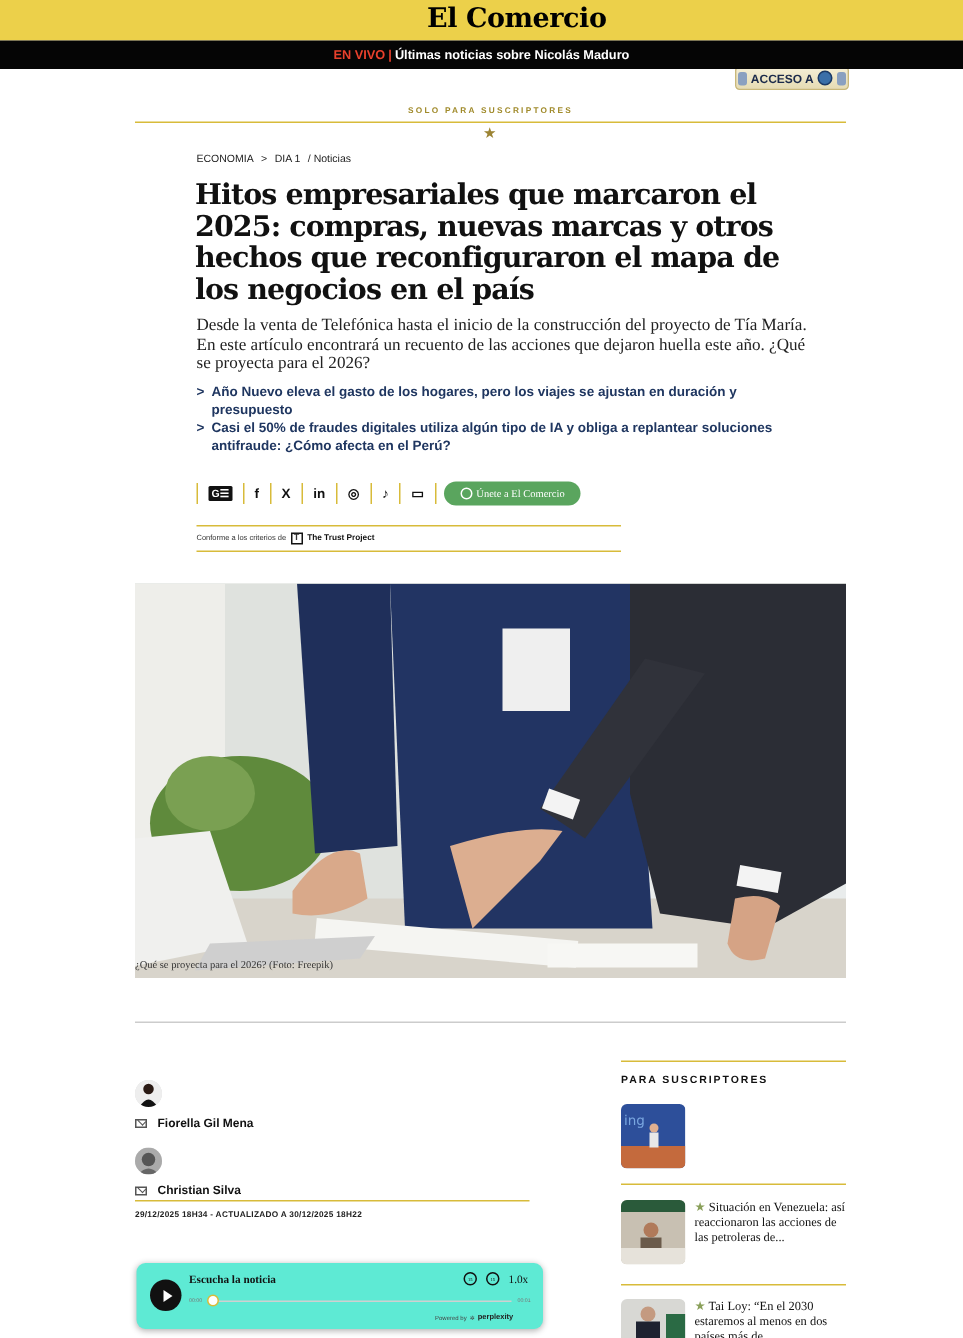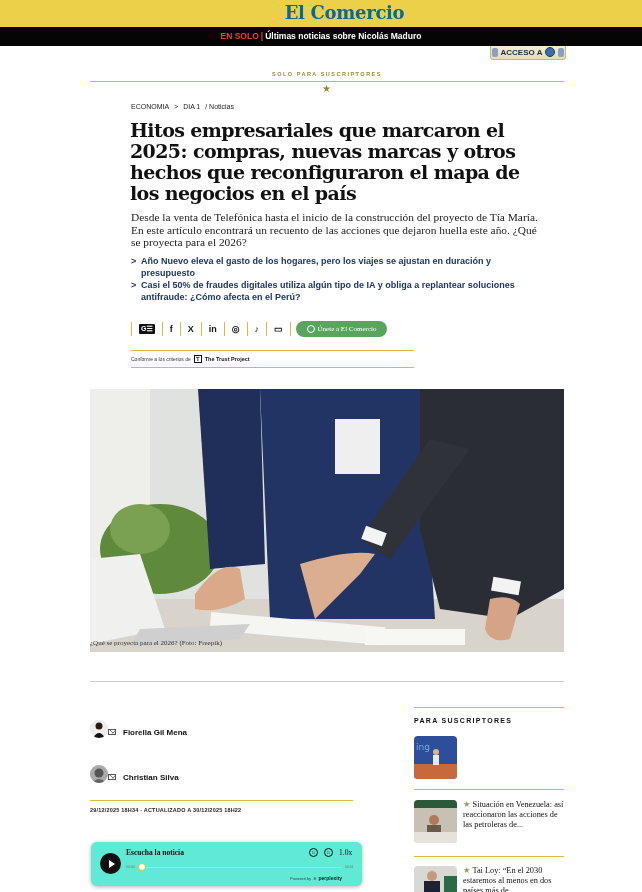--- a/index.html
+++ b/index.html
@@ -1,20 +1,20 @@
 <!DOCTYPE html>
 <html><head>
 <meta charset="utf-8">
 <style>
   * { box-sizing: border-box; margin: 0; padding: 0; }
   html, body { width: 642px; height: 892px; overflow: hidden; background: #ffffff; }
   body { font-family: "Liberation Sans", sans-serif; color: #111; position: relative; }
 
   .topbar { position: absolute; left: 0; top: 0; width: 642px; height: 27px; background: #ecd04a; }
-  .logo { position: absolute; left: 0; width: 642px; top: 2px; text-align: center; font-family: "DejaVu Serif", serif; font-weight: bold; font-size: 18px; letter-spacing: -0.3px; color: #0369a1; padding-left: 47px; }
+  .logo { position: absolute; left: 0; width: 642px; top: 2px; text-align: center; font-family: "DejaVu Serif", serif; font-weight: bold; font-size: 18px; letter-spacing: -0.3px; color: #000000; padding-left: 47px; }
   .access-btn { position: absolute; left: 490px; top: 6px; width: 76px; height: 16px; border-radius: 3px; background: linear-gradient(#f5efd6, #e6dcb4); border: 1px solid #c9b87a; display: flex; align-items: center; justify-content: center; gap: 3px; font-size: 8px; font-weight: bold; color: #1b2a4a; margin-top: 38px; }
   .access-btn .coin { width: 10px; height: 10px; border-radius: 50%; background: #3a6fa8; border: 1px solid #1b3a66; }
   .access-btn .mini { width: 6px; height: 9px; background: #8aa0c0; border-radius: 2px; }
 
   .livebar { position: absolute; left: 0; top: 27px; width: 642px; height: 19px; background: #050505; text-align: center; font-size: 8.5px; font-weight: bold; line-height: 19px; color: #fff; }
   .livebar .live { color: #e8402c; }
   .livebar .sep { color: #e8402c; margin: 0 2px; }
 
   .sub-label { position: absolute; left: 90px; width: 474px; top: 71px; text-align: center; font-size: 5.5px; font-weight: bold; letter-spacing: 1.5px; color: #a08a2a; }
   .gold-line { position: absolute; height: 1px; background: #d8bb3a; }
@@ -37,21 +37,21 @@
   .wa-btn .wa-ic { width: 8px; height: 8px; border: 1px solid #fff; border-radius: 50%; }
 
   .trust { position: absolute; left: 131px; top: 355px; font-size: 5px; color: #333; display: flex; align-items: center; gap: 3px; }
   .trust .t-logo { width: 8px; height: 8px; border: 1px solid #111; font-size: 6px; font-weight: bold; display: flex; align-items: center; justify-content: center; line-height: 1; }
   .trust .t-name { font-weight: bold; color: #111; font-size: 5.5px; }
 
   .photo { position: absolute; left: 90px; top: 389px; width: 474px; height: 263px; overflow: hidden; background: #d9dcd8; }
   .caption { position: absolute; left: 90px; top: 639px; font-family: "Liberation Serif", serif; font-size: 7px; color: #333; }
   .grey-line { position: absolute; left: 90px; top: 681px; width: 474px; height: 1px; background: #cccccc; }
 
-  .author { position: absolute; left: 90px; display: flex; flex-direction: row; }
+  .author { position: absolute; left: 90px; display: flex; flex-direction: column; }
   .author .avatar { width: 18px; height: 18px; border-radius: 50%; background: #ddd; overflow: hidden; position: relative; }
   .author .name-row { display: flex; align-items: center; gap: 7px; margin-top: 6px; font-size: 8px; font-weight: bold; color: #111; }
   .author .mail { width: 8px; height: 6px; border: 1px solid #555; position: relative; background: #fff; }
   .author .mail::after { content: ""; position: absolute; left: 0; top: -1px; width: 6px; height: 4px; border-bottom: 1px solid #555; border-right: 1px solid #555; transform: translate(0,-1px) rotate(45deg) scale(0.7); }
   .dateline { position: absolute; left: 90px; top: 807px; font-size: 5.5px; font-weight: bold; color: #222; letter-spacing: 0.2px; }
 
   .player { position: absolute; left: 91px; top: 842px; width: 271px; height: 44px; background: #5eead4; border-radius: 6px; box-shadow: 0 1px 4px rgba(0,0,0,0.3); }
   .player .play { position: absolute; left: 9px; top: 11px; width: 21px; height: 21px; border-radius: 50%; background: #111; display: flex; align-items: center; justify-content: center; }
   .player .play .tri { width: 0; height: 0; border-left: 6px solid #fff; border-top: 4px solid transparent; border-bottom: 4px solid transparent; margin-left: 2px; }
   .player .title { position: absolute; left: 35px; top: 6px; font-family: "Liberation Serif", serif; font-size: 7.5px; font-weight: bold; color: #111; }
@@ -76,21 +76,21 @@
 <div class="topbar">
   <div class="logo">El Comercio</div>
   <div class="access-btn">
     <span class="mini"></span>
     <span>ACCESO A</span>
     <span class="coin"></span>
     <span class="mini"></span>
   </div>
 </div>
 <div class="livebar">
-  <span class="live">EN SOLO</span><span class="sep">|</span><span>Últimas noticias sobre Nicolás Maduro</span>
+  <span class="live">EN VIVO</span><span class="sep">|</span><span>Últimas noticias sobre Nicolás Maduro</span>
 </div>
 
 <div class="sub-label">SOLO PARA SUSCRIPTORES</div>
 <div class="gold-line" style="left:90px;top:81px;width:474px;"></div>
 <div class="star-gold">★</div>
 
 <div class="breadcrumb">
   <span>ECONOMIA</span>
   <span>&gt;</span>
   <span>DIA 1</span>

